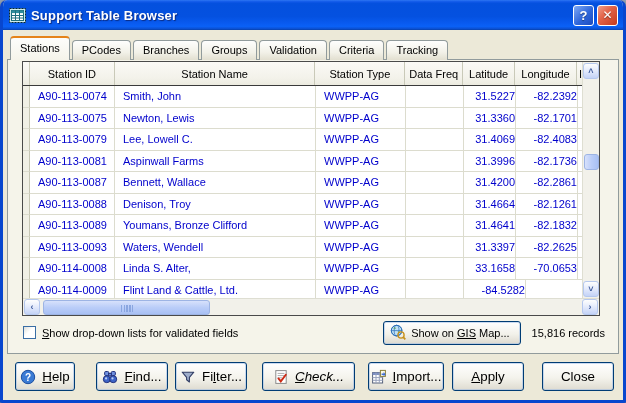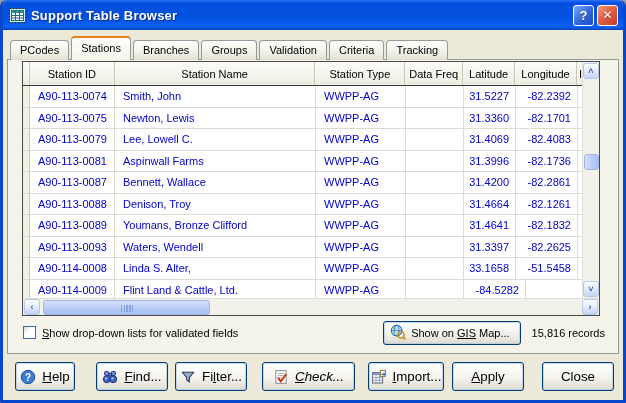--- a/index.html
+++ b/index.html
@@ -69,21 +69,21 @@
     cursor:default;
   }
   .rows-viewport{ width:559px; height:212px; overflow:hidden; background:#fff; }
   .trow{ display:flex; height:21.5px; cursor:default; }
   .td{
     border-right:1px solid #DCDCCE; border-bottom:1px solid #DCDCCE;
     color:#0000CC; display:flex; align-items:center; padding-left:8px;
     overflow:hidden; white-space:nowrap;
   }
   .td.sel{ background:#F1F0E6; padding:0; border-right:1px solid #C6C6B4; }
-  .td.num{ justify-content:flex-end; padding-left:0; padding-right:6px; }
+  .td.num{ justify-content:flex-end; padding-left:0; }
   .col-sel{ width:7px; } .col-id{ width:85px; } .col-name{ width:201px; }
   .col-type{ width:90px; } .col-freq{ width:58px; } .col-lat{ width:52px; }
   .col-lon{ width:62px; } .col-extra{ flex:1 1 auto; border-right:none; padding-left:2px; }
 
   
   .vscroll{
     position:absolute; top:0; right:0; width:17px; height:236px;
     background:#F2F1EA; border-left:1px solid #DEDED2;
   }
   .hscroll{
@@ -171,22 +171,22 @@
       </svg>
     </span>
     <span class="title-text">Support Table Browser</span>
     <span class="tb-btn tb-help">?</span>
     <span class="tb-btn tb-close">✕</span>
   </div>
 
   <div class="body">
 
     <div class="tabs">
+        <div class="tab active">Stations</div>
         <div class="tab">PCodes</div>
-        <div class="tab active">Stations</div>
         <div class="tab">Branches</div>
         <div class="tab">Groups</div>
         <div class="tab">Validation</div>
         <div class="tab">Criteria</div>
         <div class="tab">Tracking</div>
       </div>
 
     <div class="tabpage">
 
       <div class="table-wrap">
@@ -281,21 +281,21 @@
               <div class="td num col-lon">-82.2625</div>
               <div class="td col-extra"></div>
             </div>
             <div class="trow">
               <div class="td sel col-sel"></div>
               <div class="td col-id">A90-114-0008</div>
               <div class="td col-name">Linda S. Alter,</div>
               <div class="td col-type">WWPP-AG</div>
               <div class="td col-freq"></div>
               <div class="td num col-lat">33.1658</div>
-              <div class="td num col-lon">-51.5458</div>
+              <div class="td num col-lon">-70.0653</div>
               <div class="td col-extra"></div>
             </div>
             <div class="trow">
               <div class="td sel col-sel"></div>
               <div class="td col-id">A90-114-0009</div>
               <div class="td col-name">Flint Land &amp; Cattle, Ltd.</div>
               <div class="td col-type">WWPP-AG</div>
               <div class="td col-freq"></div>
               <div class="td num col-lon">-84.5282</div>
               <div class="td col-extra"></div>

